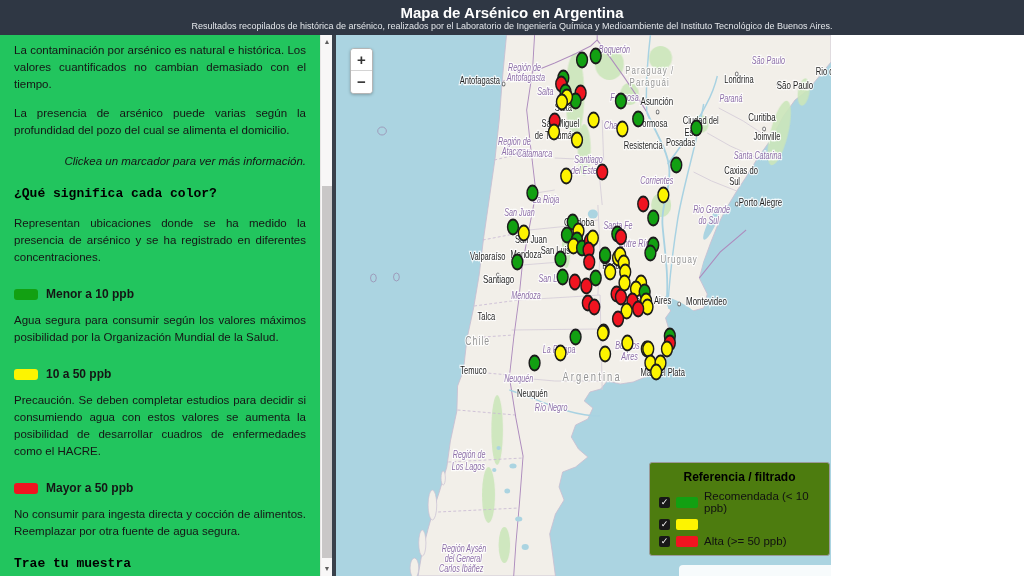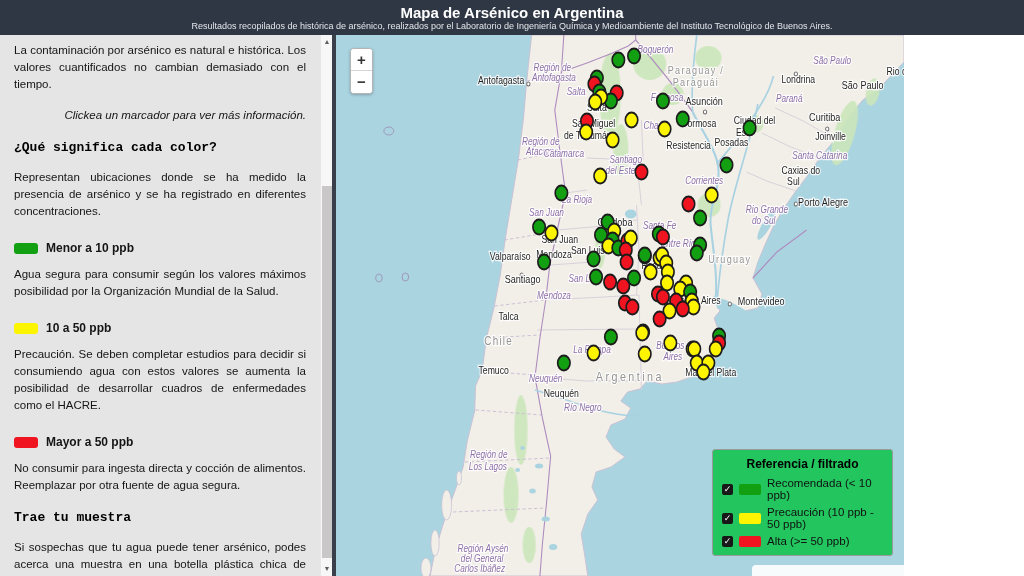--- a/index.html
+++ b/index.html
@@ -1,29 +1,29 @@
 <!DOCTYPE html>
 <html><head>
 <meta charset="utf-8">
 <style>
   * { box-sizing: border-box; margin: 0; padding: 0; }
   html,body { width:1024px; height:576px; overflow:hidden; background:#fff;
     font-family:"Liberation Sans", sans-serif; }
-  #stage { position:relative; width:904px; height:576px;padding-left:13px; }
+  #stage { position:relative; width:831px; height:576px;padding-left:13px; }
 
   
   #header { position:absolute; left:0; top:0; width:1024px; height:35px;
     background:#2f3744; color:#fff; display:flex; flex-direction:column;
     align-items:center; justify-content:center; z-index:5; }
   #header h1 { font-size:15px; font-weight:bold; line-height:17px; }
   #header .sub { font-size:9px; color:#e3e6ea; line-height:11px; }
 
   
   #sidebar { position:absolute; left:0; top:35px; width:332px; bottom:0;
-    background:#e5e5e5; overflow:hidden; }
+    background:#22c55e; overflow:hidden; }
   #sidebar .content { position:absolute; left:0; top:0; right:12px; bottom:0;
     padding:7px 14px 0 14px; font-size:11.5px; line-height:17px; color:#151515; }
   #sidebar p { text-align:justify; margin-bottom:12px; }
   #sidebar p.hint { text-align:right; font-style:italic; margin:14px 0 13px; }
   #sidebar h2 { font-size:13px; text-align:left; margin:15px 0 13px; color:#000;font-family:Liberation Mono, monospace; }
   .level-head { display:flex; align-items:center; gap:8px; margin:20px 0 9px; }
   .level-head .swatch { width:24px; height:11px; border-radius:3px; flex:0 0 auto; }
   .level-head b { font-size:12px; }
   #sidebar p.jlast { text-align:justify; text-align-last:justify; margin-bottom:2px; }
 
@@ -51,22 +51,22 @@
   
   .zoomctl { position:absolute; left:14px; top:13px; width:23px;
     background:#fff; border:1px solid #b5b5b5; border-radius:4px;
     box-shadow:0 1px 3px rgba(0,0,0,.25); overflow:hidden; z-index:4; }
   .zoomctl button { display:block; width:100%; height:22px; background:#fff;
     border:none; font-size:15px; font-weight:bold; color:#333; cursor:pointer;
     line-height:20px; padding:0; font-family:"Liberation Sans",sans-serif; }
   .zoomctl button:first-child { border-bottom:1px solid #d4d4d4; }
 
   
-  .legend { position:absolute; right:11px; bottom:20px; width:181px;
-    background:#22c55e; border:1px solid #9a9a9a; border-radius:3px;
+  .legend { position:absolute; right:1px; bottom:20px; width:181px;
+    background:#4d7c0f; border:1px solid #9a9a9a; border-radius:3px;
     padding:7px 9px 8px 9px; z-index:4; }
   .legend .ltitle { font-size:12px; font-weight:bold; text-align:center;
     color:#000; margin-bottom:6px; }
   .lrow { display:flex; align-items:center; gap:6px; margin-top:5px; }
   .cb { width:11px; height:11px; background:#181818; border-radius:2px;
     color:#fff; font-size:9px; line-height:11px; text-align:center; flex:0 0 auto; }
   .lswatch { width:22px; height:11px; border-radius:2px; flex:0 0 auto; }
   .lrow span.ltext { font-size:11.5px; color:#111; }
 
   .attribution { position:absolute; right:0; bottom:0; width:152px; height:11px;
@@ -78,20 +78,21 @@
 <div id="stage">
 
   <div id="header">
     <h1>Mapa de Arsénico en Argentina</h1>
     <div class="sub">Resultados recopilados de histórica de arsénico, realizados por el Laboratorio de Ingeniería Química y Medioambiente del Instituto Tecnológico de Buenos Aires.</div>
   </div>
 
   <div id="sidebar">
     <div class="content">
       <p>La contaminación por arsénico es natural e histórica. Los valores cuantificados no cambian demasiado con el tiempo.</p>
+      <p>La presencia de arsénico puede varias según la profundidad del pozo del cual se alimenta el domicilio.</p>
       <p class="hint">Clickea un marcador para ver más información.</p>
       <h2>¿Qué significa cada color?</h2>
       <p>Representan ubicaciones donde se ha medido la presencia de arsénico y se ha registrado en diferentes concentraciones.</p>
       <div id="levels">
           <div class="level-head">
             <span class="swatch" style="background: rgb(18, 160, 18);"></span>
             <b>Menor a 10 ppb</b>
           </div>
           <p>Agua segura para consumir según los valores máximos posibilidad por la Organización Mundial de la Salud.</p>
           <div class="level-head">
@@ -392,21 +393,20 @@
       <div class="ltitle">Referencia / filtrado</div>
       <div id="legend-items">
           <div class="lrow">
             <span class="cb">✓</span>
             <span class="lswatch" style="background: rgb(18, 160, 18);"></span>
             <span class="ltext">Recomendada (&lt; 10 ppb)</span>
           </div>
           <div class="lrow">
             <span class="cb">✓</span>
             <span class="lswatch" style="background: rgb(253, 244, 0);"></span>
-            <span class="ltext">Precaución (10 ppb - 50 ppb)</span>
           </div>
           <div class="lrow">
             <span class="cb">✓</span>
             <span class="lswatch" style="background: rgb(240, 20, 32);"></span>
             <span class="ltext">Alta (&gt;= 50 ppb)</span>
           </div>
         </div>
     </div>
 
     <div class="attribution"></div>

